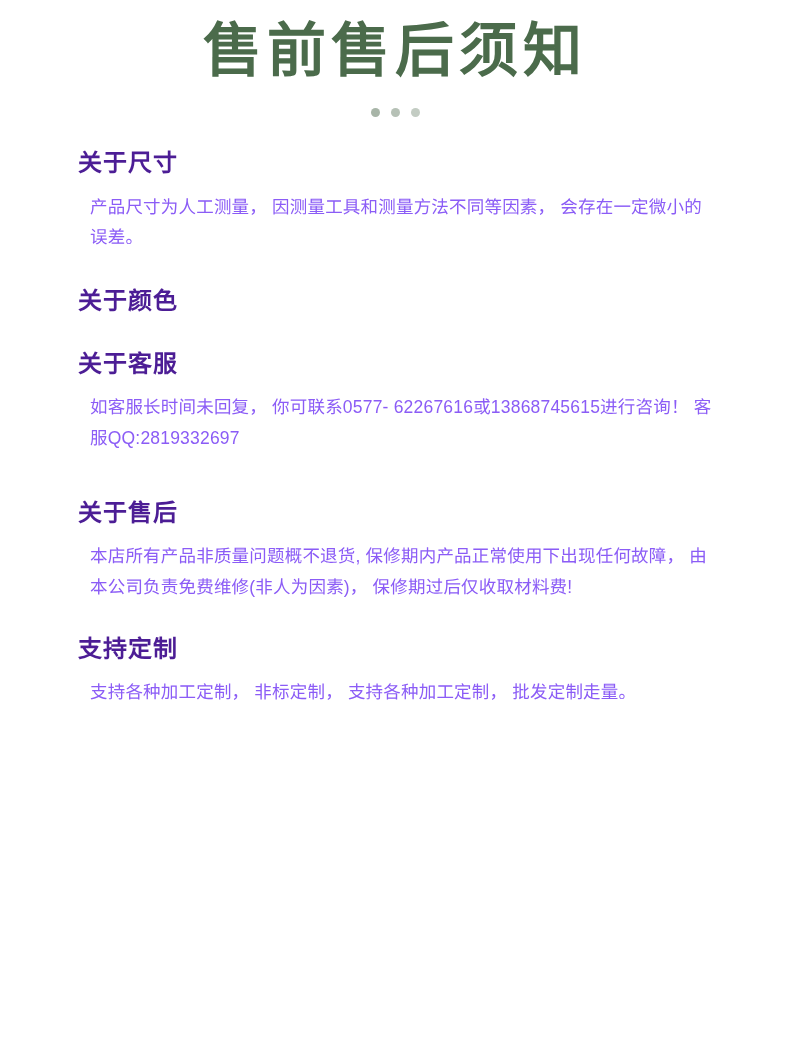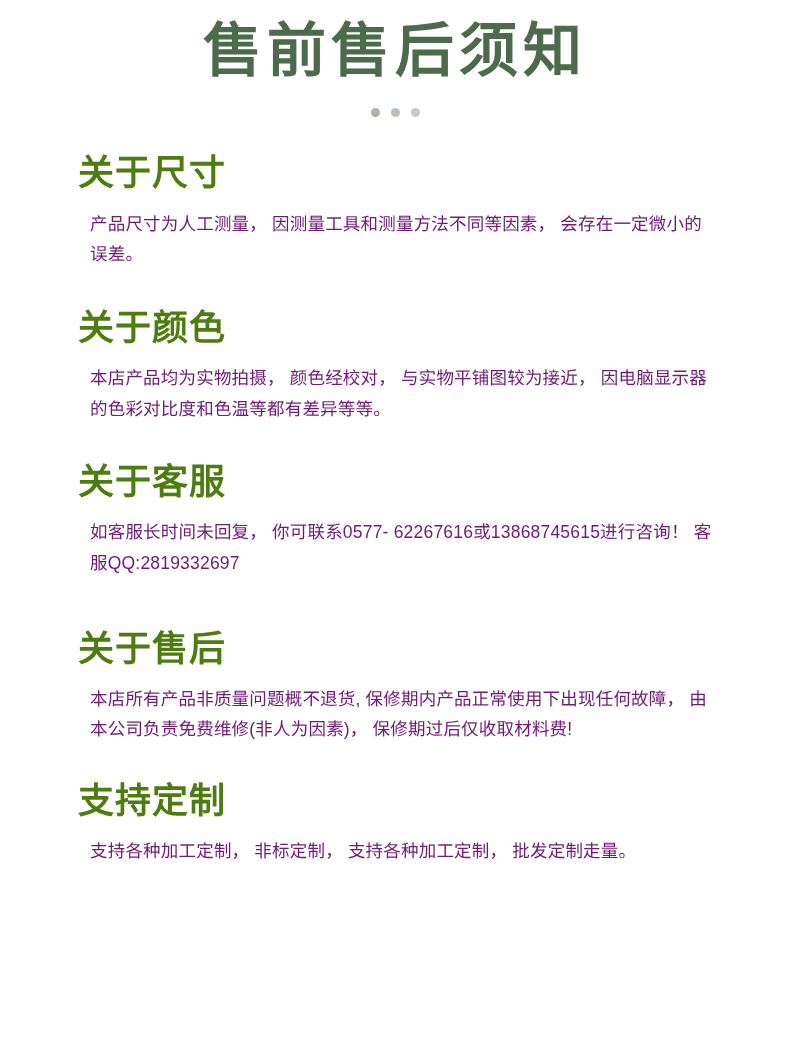--- a/index.html
+++ b/index.html
@@ -50,30 +50,30 @@
   .dot.dot-3 { background: #c3ccc3; }
 
   .sections {
     margin-top: 26px;
     padding: 0 78px 0 78px;
   }
   .section {
     margin-bottom: 26px;
   }
   .sec-head {
-    font-size: 36px;
+    font-size: 24px;
     font-weight: bold;
-    color: #4d7c0f;
+    color: #4c1d95;
     letter-spacing: 1px;
     margin: 0 0 13px 0;
   }
   .sec-body {
     font-size: 17.5px;
     line-height: 1.75;
-    color: #701a75;
+    color: #8b5cf6;
     margin: 0;
     padding-left: 12px;
     letter-spacing: 0.2px;
   }
   .section.size .sec-head { margin-bottom: 14px; }
   .section.size { margin-bottom: 28px; }
   .section.color { margin-bottom: 28px; }
   .section.service { margin-bottom: 40px; }
   .section.aftersale { }
   .section.shipping { margin-bottom: 28px; }
@@ -95,21 +95,20 @@
 
   <div class="sections">
 
     <div class="section size">
       <h2 class="sec-head">关于尺寸</h2>
       <p class="sec-body">产品尺寸为人工测量， 因测量工具和测量方法不同等因素， 会存在一定微小的误差。</p>
     </div>
 
     <div class="section color">
       <h2 class="sec-head">关于颜色</h2>
-      <p class="sec-body">本店产品均为实物拍摄， 颜色经校对， 与实物平铺图较为接近， 因电脑显示器的色彩对比度和色温等都有差异等等。</p>
     </div>
 
     <div class="section service">
       <h2 class="sec-head">关于客服</h2>
       <p class="sec-body">如客服长时间未回复， 你可联系0577- 62267616或13868745615进行咨询！ 客服QQ:2819332697</p>
     </div>
 
     <div class="section aftersale">
       <h2 class="sec-head">关于售后</h2>
       <p class="sec-body">本店所有产品非质量问题概不退货, 保修期内产品正常使用下出现任何故障， 由本公司负责免费维修(非人为因素)， 保修期过后仅收取材料费!</p>

